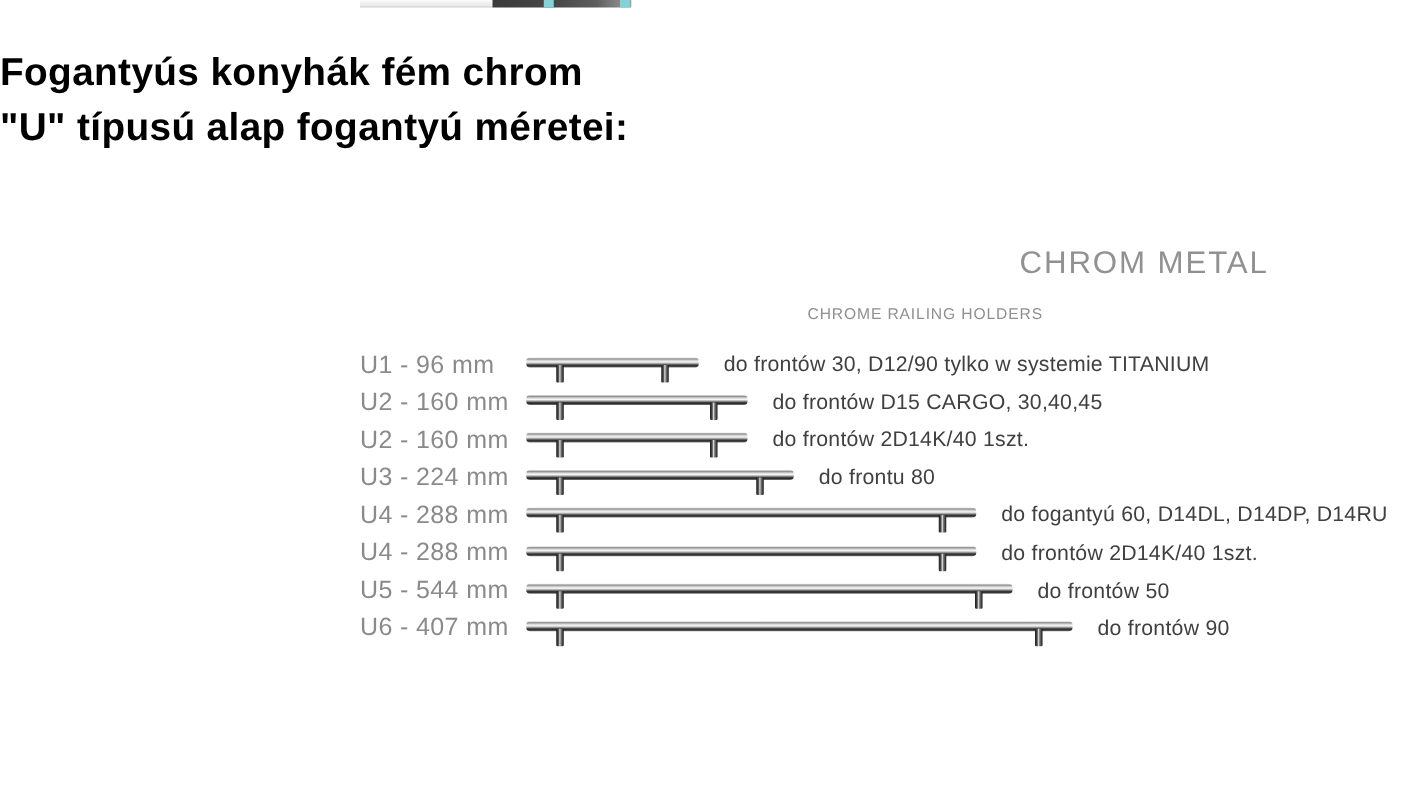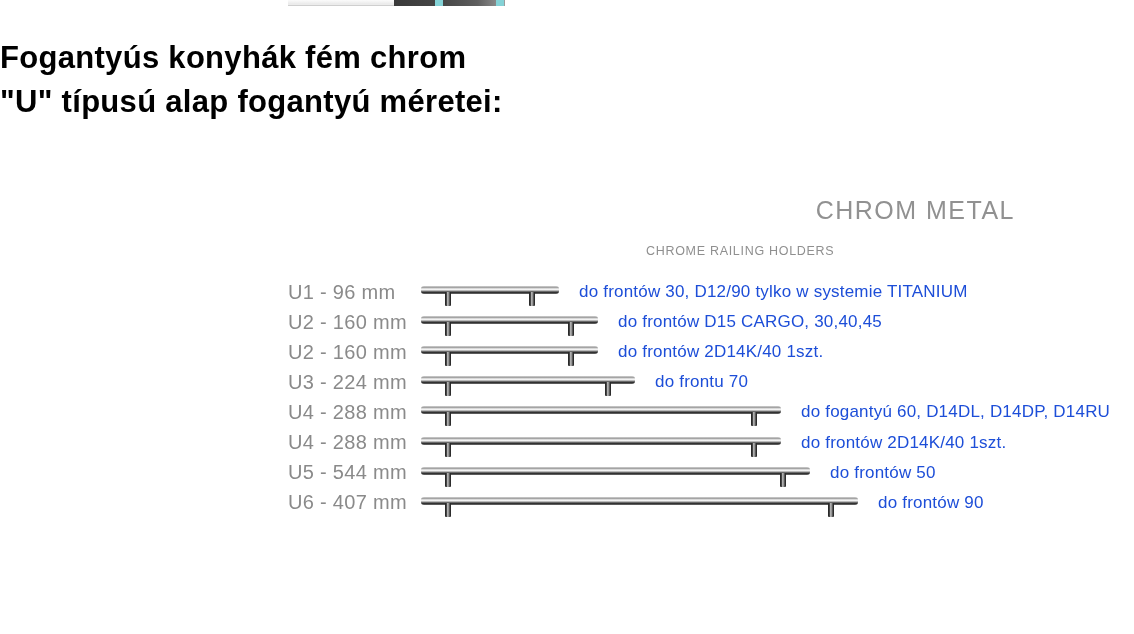--- a/index.html
+++ b/index.html
@@ -60,21 +60,21 @@
   }
   .post {
     position: absolute; top: 15px; width: 6px; height: 14px;
     border-radius: 0 0 1px 1px;
     background: linear-gradient(90deg,
       #1b1b1b 0%, #4a4a4a 28%, #dedede 48%, #7d7d7d 62%, #141414 100%);
   }
   .post-l { left: 24px; }
   .post-r { right: 24px; }
   .row-desc {
-    margin-left: 20px; font-size: 17px; color: #1d4ed8;
+    margin-left: 20px; font-size: 17px; color: #404040;
     white-space: nowrap; letter-spacing: 0.2px;
   }
 </style>
 </head>
 <body>
 
 <div class="page">
 
   <div class="strip-light"></div>
   <div class="strip-dark">
@@ -121,21 +121,21 @@
     <span class="row-desc">do frontów 2D14K/40 1szt.</span>
   </div>
 
   <div class="row">
     <span class="row-label">U3 - 224 mm</span>
     <span class="handle" style="width: 214px;">
       <span class="bar"></span>
       <span class="post post-l"></span>
       <span class="post post-r"></span>
     </span>
-    <span class="row-desc">do frontu 70</span>
+    <span class="row-desc">do frontu 80</span>
   </div>
 
   <div class="row">
     <span class="row-label">U4 - 288 mm</span>
     <span class="handle" style="width: 360px;">
       <span class="bar"></span>
       <span class="post post-l"></span>
       <span class="post post-r"></span>
     </span>
     <span class="row-desc">do fogantyú 60, D14DL, D14DP, D14RU</span>

